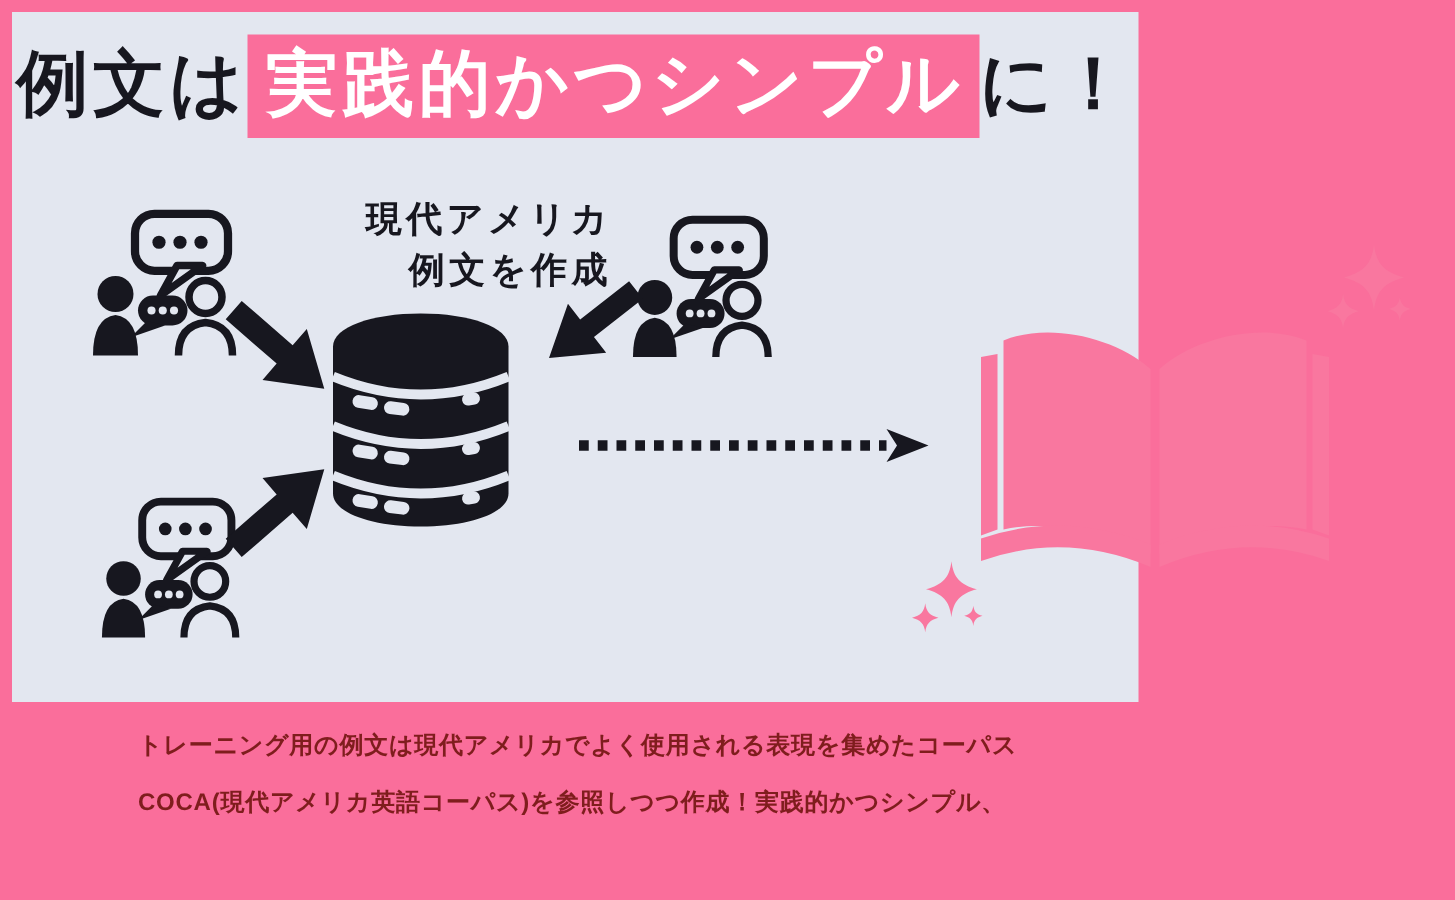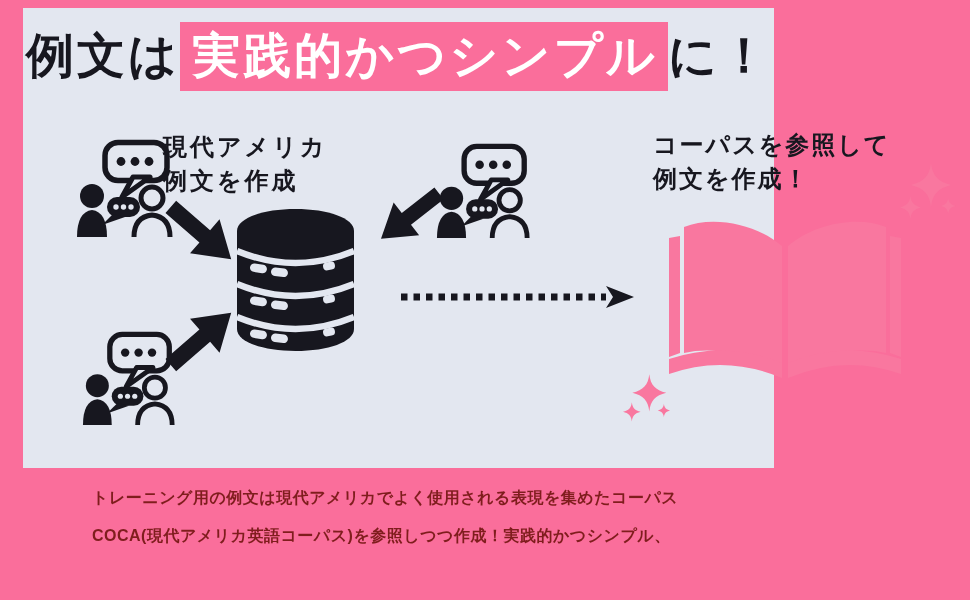--- a/index.html
+++ b/index.html
@@ -13,42 +13,41 @@
   html,body{width:970px;height:600px;}
   body{
     font-family:"Liberation Sans","DejaVu Sans",sans-serif;
     background:var(--color-pink);
     overflow:hidden;
   }
   .page{position:relative;width:970px;height:600px;background:var(--color-pink);}
   .board{
     position:absolute;left:8px;top:8px;width:751px;height:460px;
     background:var(--color-panel);
-    margin-left:15px;
   }
   .abs{position:absolute;}
 
   
   .title{
     position:absolute;left:0;top:16px;width:100%;
     text-align:center;
     font-size:48px;font-weight:bold;letter-spacing:3px;
     color:var(--color-ink);
     white-space:nowrap;
   }
   .title .hl{
     background:var(--color-pink);
     color:var(--color-white);
     padding:7px 10px 9px 12px;
   }
 
   
   .diagram-label{
     position:absolute;
-    text-align:left;
+    text-align:right;
     font-size:24px;font-weight:bold;letter-spacing:3px;
     line-height:34px;
     color:var(--color-ink);
     white-space:nowrap;
   }
   .corpus-label{left:140px;top:122px;width:260px;}
   .result-label{left:630px;top:120px;width:270px;letter-spacing:2px;}
 
   
   .caption{
@@ -74,24 +73,20 @@
 
   <div class="board">
 
     <h1 class="title"><span>例文は</span><span class="hl">実践的かつシンプル</span><span>に！</span></h1>
 
     <div class="diagram-label corpus-label">
       <div>現代アメリカ</div>
       <div>例文を作成</div>
     </div>
 
-    <div class="diagram-label result-label">
-      <div>コーパスを参照して</div>
-      <div>例文を作成！</div>
-    </div>
 
     <svg class="abs" style="left:52px;top:132px;" width="100" height="98" viewBox="0 0 100 98">
       <rect x="30" y="2.5" width="62" height="38" rx="13" class="ink-stroke" stroke-width="5.5"></rect>
       <path d="M58,37 L47,57 L75,37 Z" class="open-tail" stroke-width="5" stroke-linejoin="round"></path>
       <circle cx="46" cy="21.5" r="4.4" class="ink"></circle>
       <circle cx="60" cy="21.5" r="4.4" class="ink"></circle>
       <circle cx="74" cy="21.5" r="4.4" class="ink"></circle>
       <rect x="32" y="57" width="33" height="20" rx="10" class="ink"></rect>
       <path d="M38,74 L27,85 L50,77 Z" class="ink"></path>
       <circle cx="41" cy="67" r="2.7" class="panel-fill"></circle>

